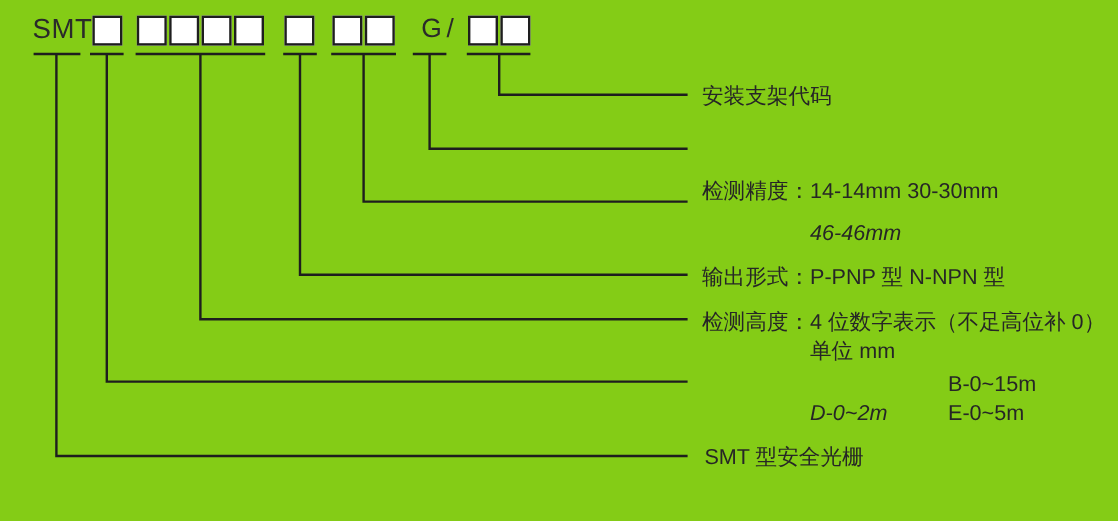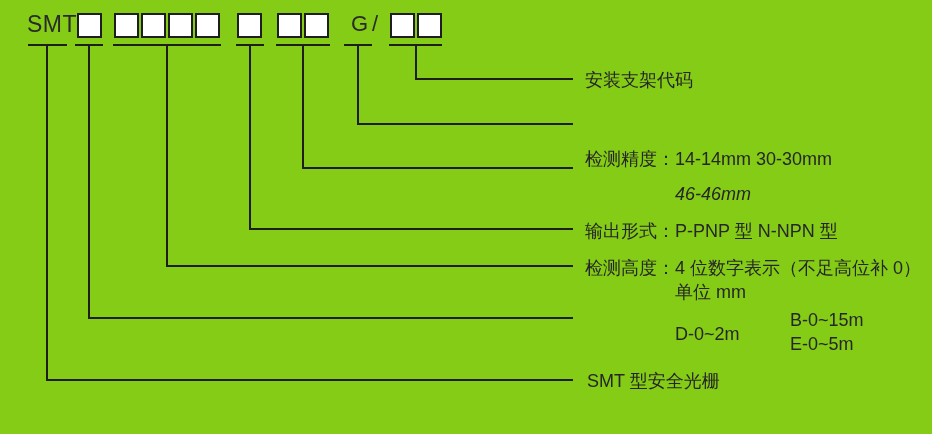--- a/index.html
+++ b/index.html
@@ -100,18 +100,18 @@
 
   <div class="label" style="left:585px; top:149px;">检测精度：14-14mm 30-30mm</div>
   <div class="label" style="left:675px; top:184px;font-style:italic;">46-46mm</div>
 
   <div class="label" style="left:585px; top:221px;">输出形式：P-PNP 型 N-NPN 型</div>
 
   <div class="label" style="left:585px; top:258px;">检测高度：4 位数字表示（不足高位补 0）</div>
   <div class="label" style="left:675px; top:282px;">单位 mm</div>
 
   <div class="label" style="left:790px; top:310px;">B-0~15m</div>
-  <div class="label" style="left:675px; top:324px;">D-0~2m</div>
+  <div class="label" style="left:675px; top:334px;font-style:italic;">D-0~2m</div>
   <div class="label" style="left:790px; top:334px;">E-0~5m</div>
 
   <div class="label" style="left:587px; top:371px;">SMT 型安全光栅</div>
 
 </div>
 
 </body></html>

